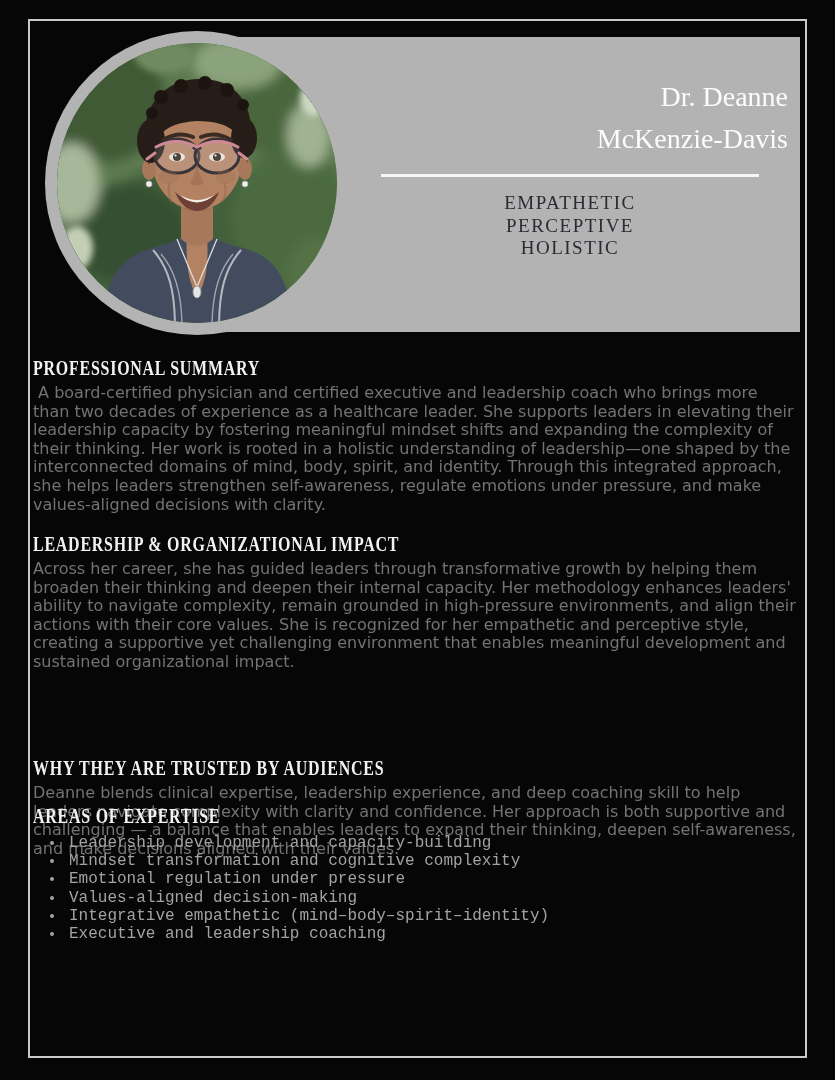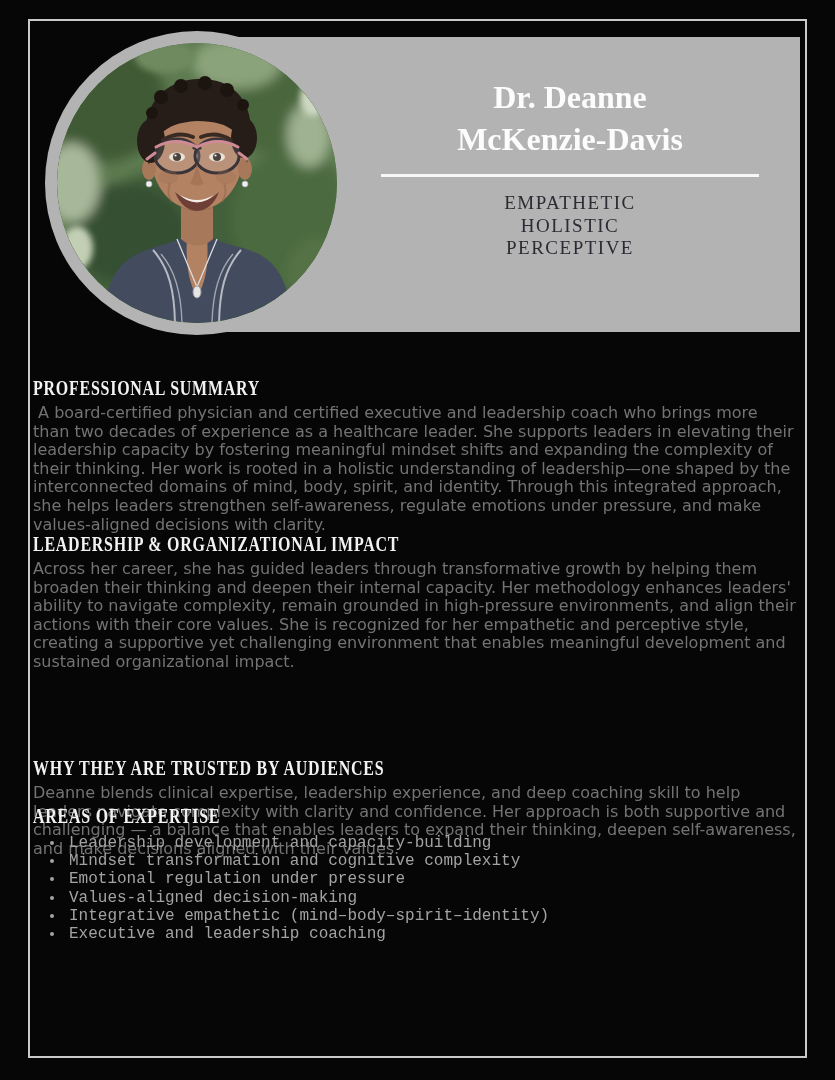--- a/index.html
+++ b/index.html
@@ -6,36 +6,36 @@
   .page{position:relative;width:835px;height:1080px;background:#060607;overflow:hidden;
         font-family:"Liberation Sans",sans-serif;}
   .frame{position:absolute;left:28px;top:19px;width:779px;height:1039px;
          border:2px solid #c9c9c9;box-sizing:border-box;}
   .band{position:absolute;left:170px;top:37px;width:630px;height:295px;background:#b3b3b3;}
   .photo-ring{position:absolute;left:45px;top:31px;width:304px;height:304px;
               border-radius:50%;background:#b3b3b3;}
   .photo{position:absolute;left:12px;top:12px;width:280px;height:280px;border-radius:50%;
          overflow:hidden;background:#5d7a50;}
   .header-text{position:absolute;left:352px;top:76px;width:436px;text-align:center;}
-  .name{font-family:"Liberation Serif",serif;font-weight:bold;font-size:32px;
-        line-height:42px;color:#fcfcfc;}
+  .name{font-family:"Liberation Serif",serif;font-weight:normal;font-size:28px;
+        line-height:42px;color:#fcfcfc;text-align:right;}
   .divider{width:378px;height:3px;background:#f7f7f7;margin:14px auto 15px auto;}
   .trait{font-family:"Liberation Serif",serif;font-weight:normal;font-size:19px;
          line-height:22.5px;letter-spacing:1.5px;color:#2b2c33;}
   .section{position:absolute;left:33px;width:766px;}
   .sec-h{margin:0;font-family:"Liberation Serif",serif;font-weight:bold;font-size:21px;
          line-height:24px;letter-spacing:1px;color:#f2f2f2;white-space:nowrap;
          transform:scaleX(0.76);transform-origin:left center;}
   .sec-p{margin:4px 0 0 0;font-family:"DejaVu Sans","Liberation Sans",sans-serif;
          font-size:16px;line-height:18.6px;color:#737373;white-space:pre-wrap;}
   .sec-ul{margin:6px 0 0 0;padding:0 0 0 24px;list-style:disc;
           font-family:Liberation Mono, monospace;
           font-size:16px;line-height:18.2px;color:#a3a3a3;}
   .sec-ul li{margin:0 0 0 8px;padding-left:4px;}
-  .s1{top:376px}.s2{top:532px}.s3{top:756px}.s4{top:804px}
+  .s1{top:356px}.s2{top:532px}.s3{top:756px}.s4{top:804px}
 </style>
 </head>
 <body>
 
 <div class="page">
   <div class="frame"></div>
   <div class="band"></div>
 
   <div class="photo-ring">
     <div class="photo">
@@ -139,22 +139,22 @@
   </div>
 
   <div class="header-text">
     <div class="name">
       <div>Dr. Deanne</div>
       <div>McKenzie-Davis</div>
     </div>
     <div class="divider"></div>
     <div>
       <div class="trait">EMPATHETIC</div>
+      <div class="trait">PERCEPTIVE</div>
       <div class="trait">HOLISTIC</div>
-      <div class="trait">PERCEPTIVE</div>
     </div>
   </div>
 
   <section class="section s1">
     <h2 class="sec-h">PROFESSIONAL SUMMARY</h2>
     <p class="sec-p"> A board-certified physician and certified executive and leadership coach who brings more than two decades of experience as a healthcare leader. She supports leaders in elevating their leadership capacity by fostering meaningful mindset shifts and expanding the complexity of their thinking. Her work is rooted in a holistic understanding of leadership—one shaped by the interconnected domains of mind, body, spirit, and identity. Through this integrated approach, she helps leaders strengthen self-awareness, regulate emotions under pressure, and make values-aligned decisions with clarity.</p>
   </section>
 
   <section class="section s2">
     <h2 class="sec-h">LEADERSHIP &amp; ORGANIZATIONAL IMPACT</h2>

